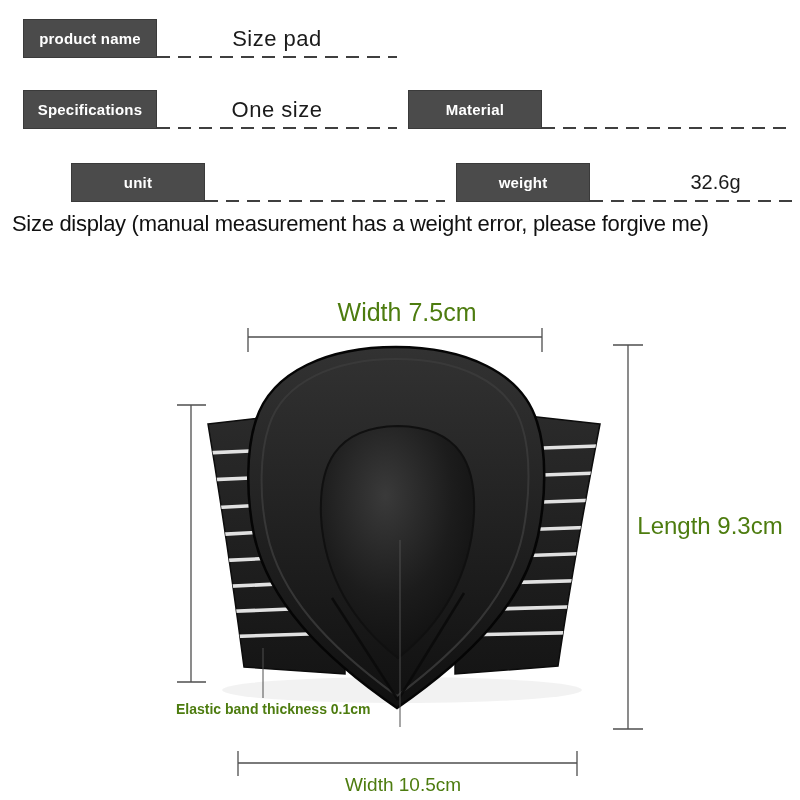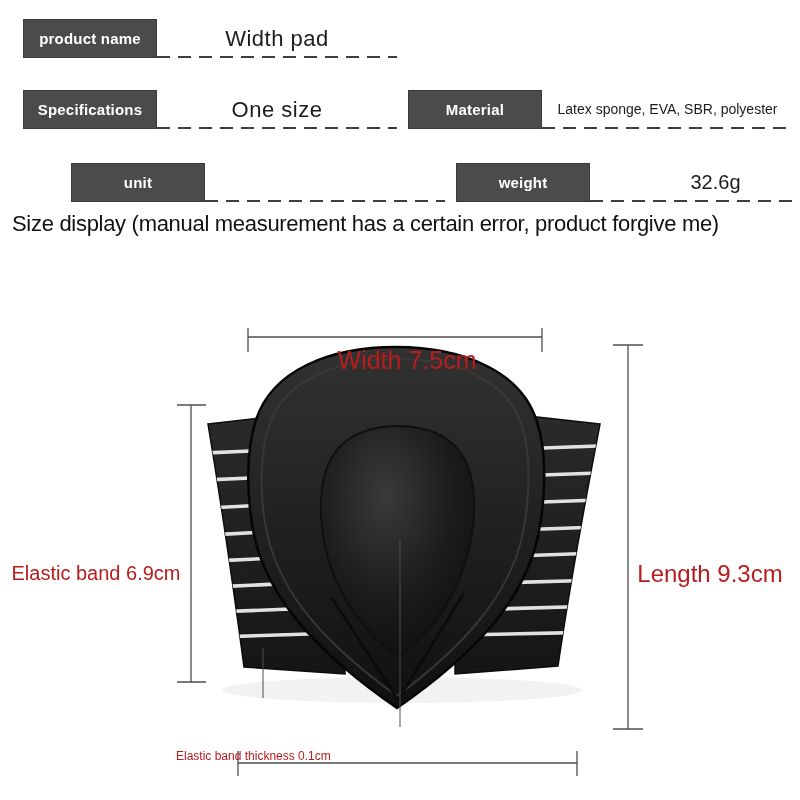--- a/index.html
+++ b/index.html
@@ -29,61 +29,60 @@
     background:repeating-linear-gradient(90deg,#3f3f3f 0 13px,transparent 13px 21px);
   }
 
   .size-note{
     position:absolute;left:12px;top:211px;width:780px;
     font-size:22px;color:#111111;white-space:nowrap;letter-spacing:-0.3px;
   }
 
   
   .diagram-svg{position:absolute;left:0;top:0;width:800px;height:800px;}
-  .m-label{position:absolute;color:#b91c1c;white-space:nowrap;line-height:1.1;margin-top:48px;}
+  .m-label{position:absolute;color:#4d7c0f;white-space:nowrap;line-height:1.1;}
   .ctr{transform:translateX(-50%);}
   .lab-top-width{left:407px;top:299px;font-size:25px;}
   .lab-length{left:710px;top:513px;font-size:24px;}
   .lab-elastic{left:96px;top:514px;font-size:20px;}
-  .lab-elastic-th{left:176px;top:702px;font-size:12px;}
+  .lab-elastic-th{left:176px;top:702px;font-size:14px;font-weight:bold;}
   .lab-thickness{left:400px;top:735px;font-size:20px;font-weight:bold;}
   .lab-bot-width{left:403px;top:775px;font-size:19px;}
 </style>
 </head>
 <body>
 
 <div class="canvas">
 
   <div class="spec-row col-l r1">
     <div class="label-box">product name</div>
-    <div class="spec-value v-lg">Width pad</div>
+    <div class="spec-value v-lg">Size pad</div>
     <div class="dash-line"></div>
   </div>
   <div class="spec-row col-l r2">
     <div class="label-box">Specifications</div>
     <div class="spec-value v-lg">One size</div>
     <div class="dash-line"></div>
   </div>
   <div class="spec-row col-l r3">
     <div class="label-box">unit</div>
     <div class="dash-line"></div>
   </div>
 
   <div class="spec-row col-r r2">
     <div class="label-box">Material</div>
-    <div class="spec-value v-sm">Latex sponge, EVA, SBR, polyester</div>
     <div class="dash-line"></div>
   </div>
   <div class="spec-row col-r r3">
     <div class="label-box">weight</div>
     <div class="spec-value v-wt">32.6g</div>
     <div class="dash-line"></div>
   </div>
 
-  <div class="size-note">Size display (manual measurement has a certain error, product forgive me)</div>
+  <div class="size-note">Size display (manual measurement has a weight error, please forgive me)</div>
 
   <svg class="diagram-svg" viewBox="0 0 800 800">
     <defs>
       <linearGradient id="gBand" x1="0" y1="0" x2="0" y2="1">
         <stop offset="0" stop-color="#2b2b2b"></stop>
           <stop offset="1" stop-color="#151515"></stop>
       </linearGradient>
       <linearGradient id="gRing" x1="0" y1="0" x2="0" y2="1">
         <stop offset="0" stop-color="#323232"></stop>
           <stop offset="0.55" stop-color="#1f1f1f"></stop>
@@ -154,17 +153,16 @@
       <g>
         <path d="M238 763 H577 M238 751 V776 M577 751 V776"></path>
       </g>
       <path stroke-width="1" d="M263 648 V698"></path>
       <path stroke-width="1" d="M400 540 V727"></path>
     </g>
   </svg>
 
   <div class="m-label ctr lab-top-width">Width 7.5cm</div>
   <div class="m-label ctr lab-length">Length 9.3cm</div>
-  <div class="m-label ctr lab-elastic">Elastic band 6.9cm</div>
   <div class="m-label lab-elastic-th">Elastic band thickness 0.1cm</div>
   <div class="m-label ctr lab-bot-width">Width 10.5cm</div>
 
 </div>
 
 </body></html>

